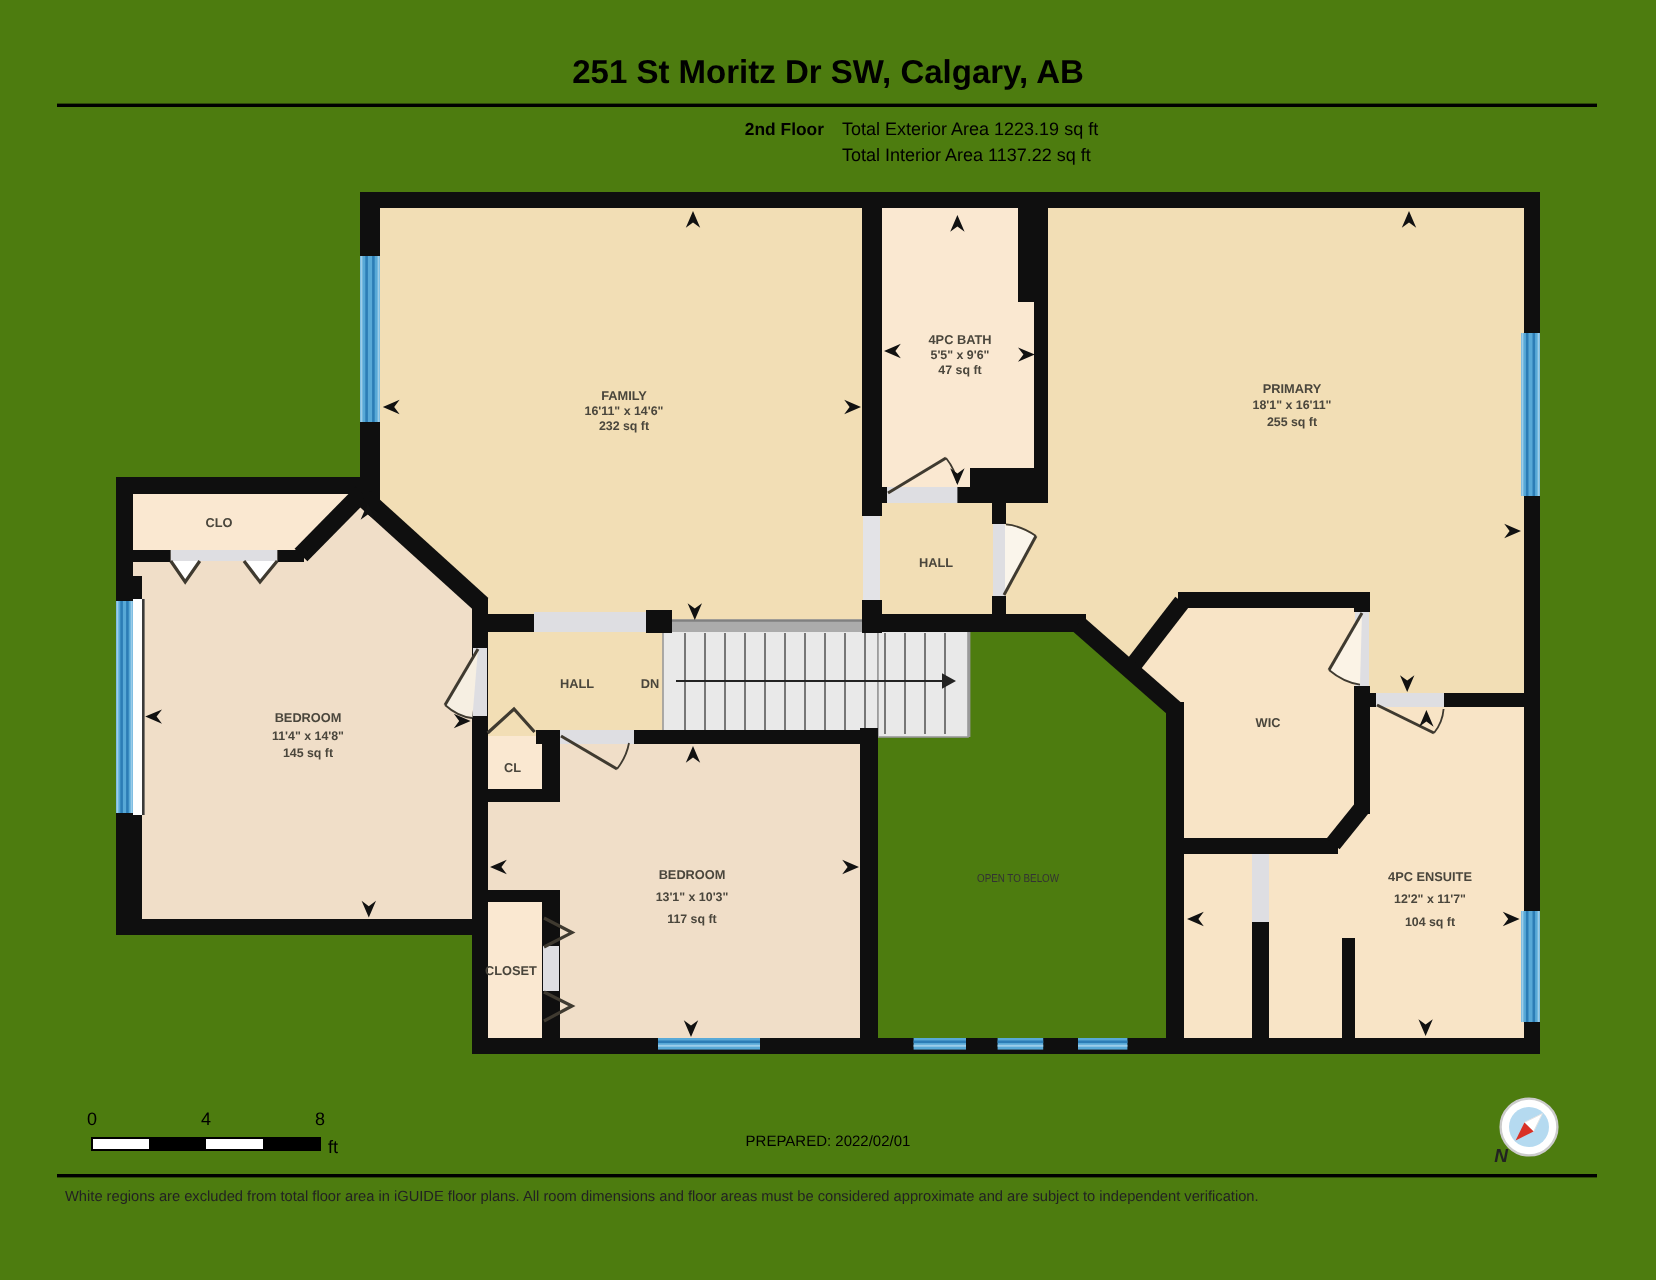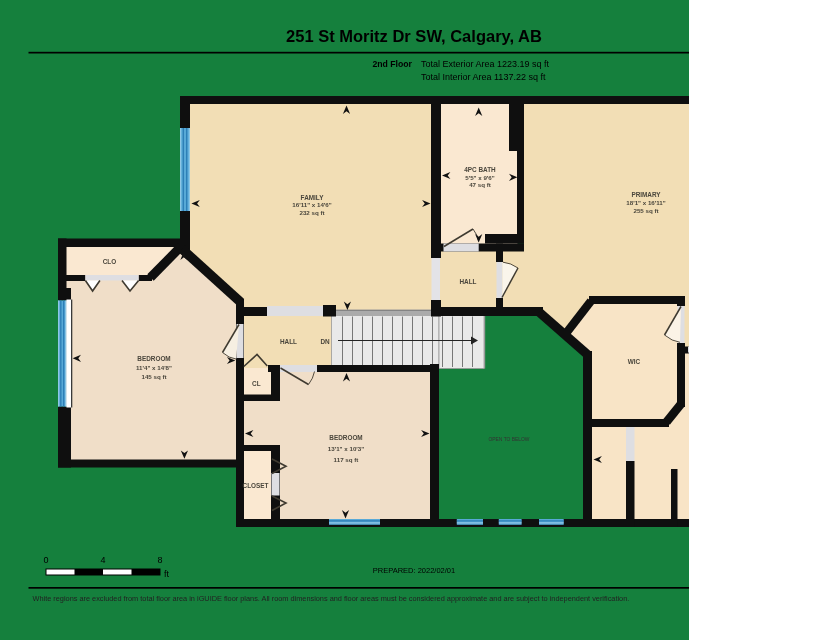--- a/index.html
+++ b/index.html
@@ -1,15 +1,15 @@
 <!DOCTYPE html>
 <html><head><meta charset="utf-8">
 <style>
 html,body{margin:0;padding:0;background:#fff;}
-#page{position:relative;width:689px;height:640px;background:#15803d;overflow:hidden;
+#page{position:relative;width:828px;height:640px;background:#4d7c0f;overflow:hidden;
 font-family:"Liberation Sans", sans-serif;}
 svg{position:absolute;top:0;left:0;}
 </style></head><body>
 <div id="page">
 <svg width="828" height="640" viewBox="0 0 828 640">
 
 <text x="414" y="41.5" text-anchor="middle" font-size="16.5" font-weight="bold" fill="#000">251 St Moritz Dr SW, Calgary, AB</text>
 
 <rect x="28.5" y="51.8" width="770" height="1.7" fill="#000"></rect>
 

